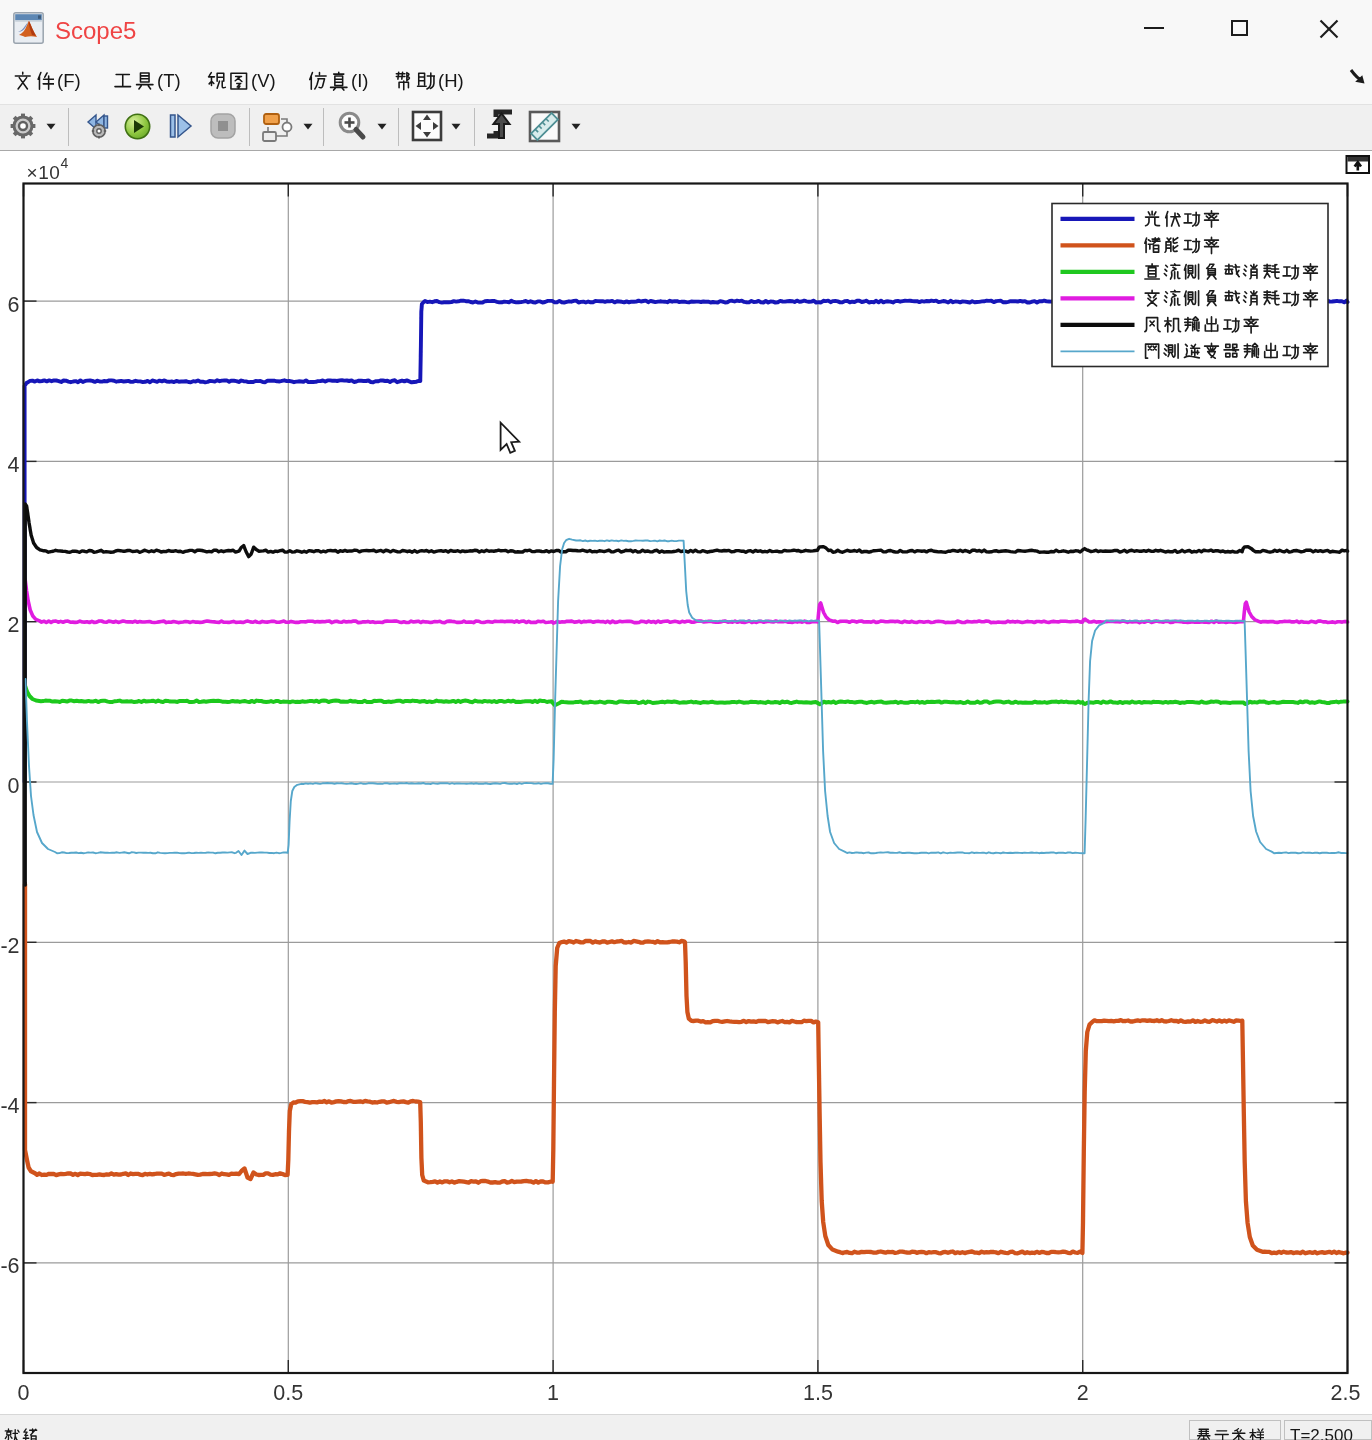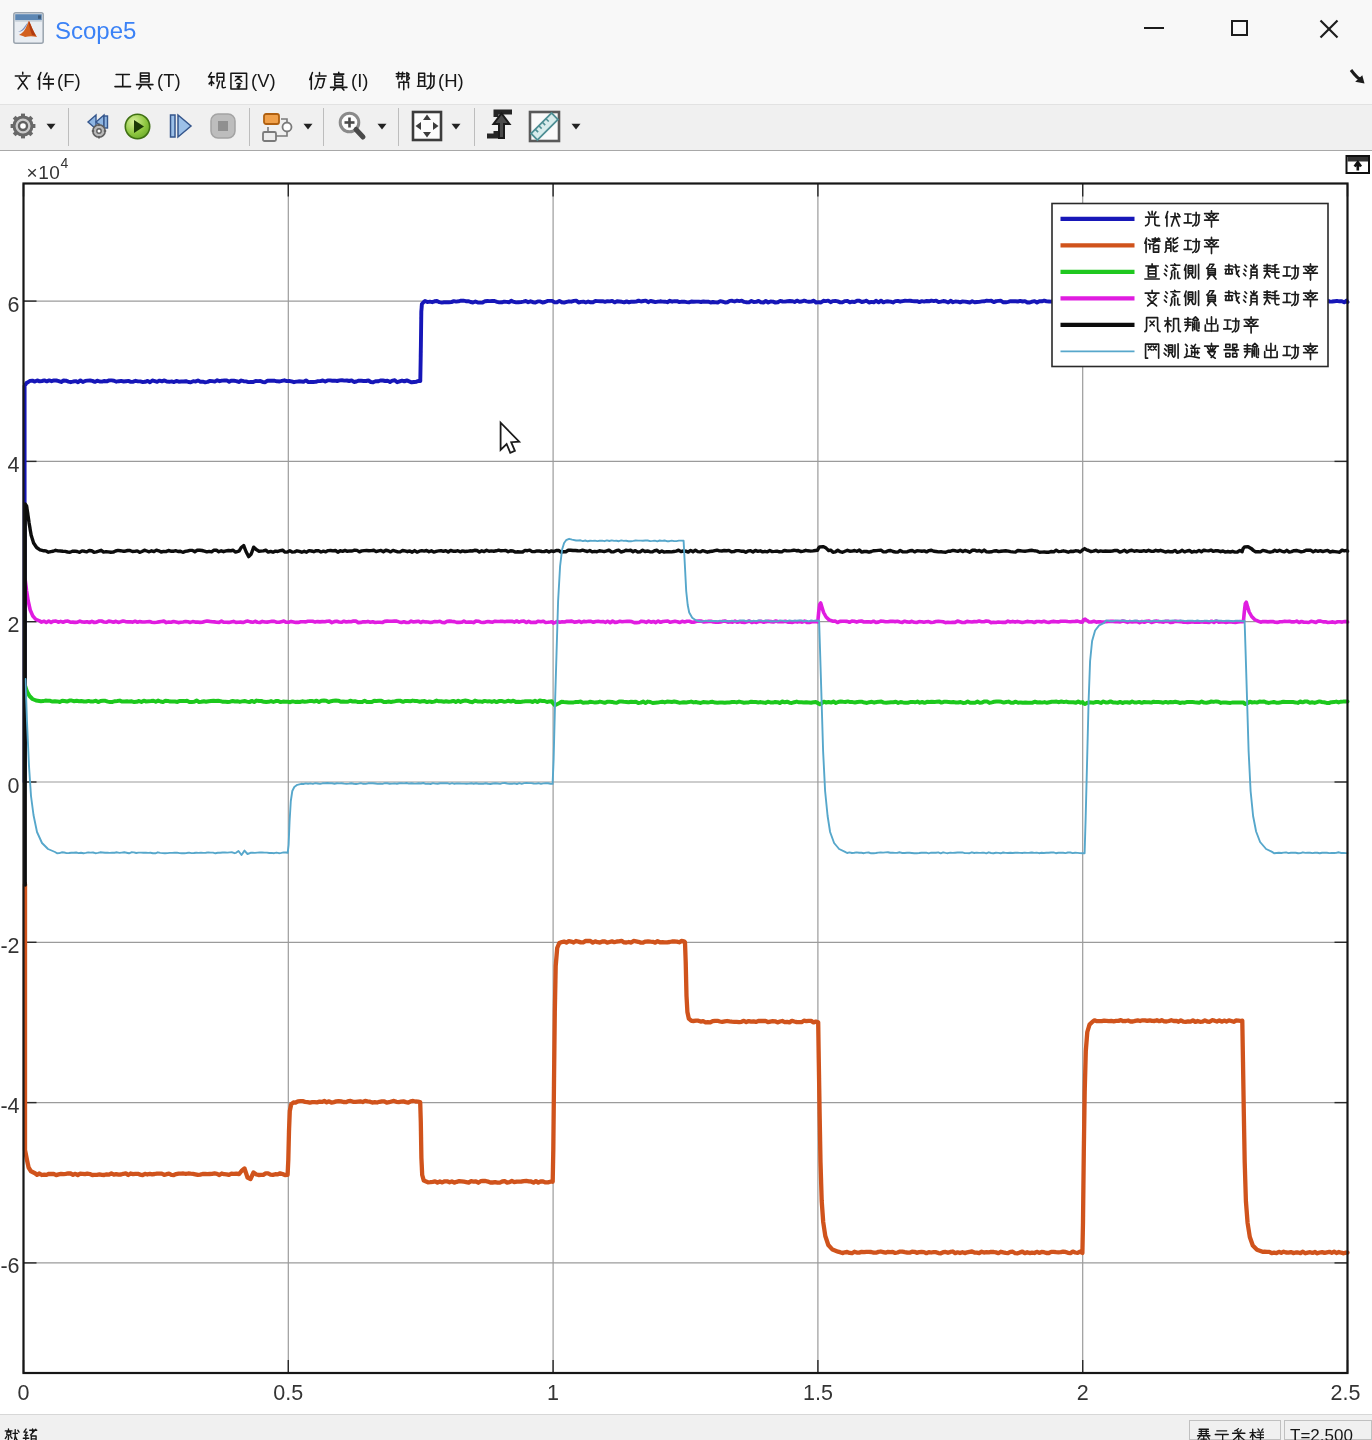--- a/index.html
+++ b/index.html
@@ -222,21 +222,21 @@
   </svg>
 <svg style="position:absolute;left:13px;top:12px" width="31" height="32" viewBox="0 0 31 32">
 <rect x="0.8" y="0.8" width="29.4" height="30.4" rx="2" fill="#e9edf2" stroke="#9aa4ae" stroke-width="1.5"></rect>
 <rect x="2.2" y="2.2" width="26.6" height="6" fill="#5d87b4"></rect>
 <rect x="2.2" y="8.2" width="26.6" height="1.5" fill="#c3cdd8"></rect>
 <rect x="25" y="3.4" width="3" height="3.4" fill="#3c5a7a"></rect>
 <path d="M6 23 C10 21 12 18 14 13 L16 9 C18 13 20 19 24 25 C20 24 16 24 12 25 C10 24 8 23 6 23 Z" fill="#d2601f"></path>
 <path d="M5 20 C8 19 10 17 12 14 L15 10 C13 16 10 20 5 20 Z" fill="#7a8fc0"></path>
 <path d="M16 9 C18 13 20 19 23 24 L19 23 C17 18 16 13 15.5 10 Z" fill="#b03a10"></path>
 </svg>
-<div style="position:absolute;left:55px;top:17px;font:24px 'Liberation Sans',sans-serif;color:#3b82f6">Scope5</div>
+<div style="position:absolute;left:55px;top:17px;font:24px 'Liberation Sans',sans-serif;color:#ef4444">Scope5</div>
 <div style="position:absolute;left:1144px;top:27px;width:20px;height:2.4px;background:#1c1c1c"></div>
 <div style="position:absolute;left:1231px;top:20px;width:16.5px;height:15.5px;border:2.4px solid #1c1c1c"></div>
 <svg style="position:absolute;left:1318px;top:18px" width="22" height="22" viewBox="0 0 22 22">
     <g stroke="#1c1c1c" stroke-width="2.2">
       <line x1="2.5" y1="2.5" x2="19.5" y2="19.5"></line>
       <line x1="19.5" y1="2.5" x2="2.5" y2="19.5"></line>
     </g>
   </svg>
 <div style="position:absolute;left:13px;top:61px;height:40px;display:flex;align-items:center;gap:2px">
     <svg width="19.5" height="19.5" viewBox="0 0 100 100" style="display:block">

